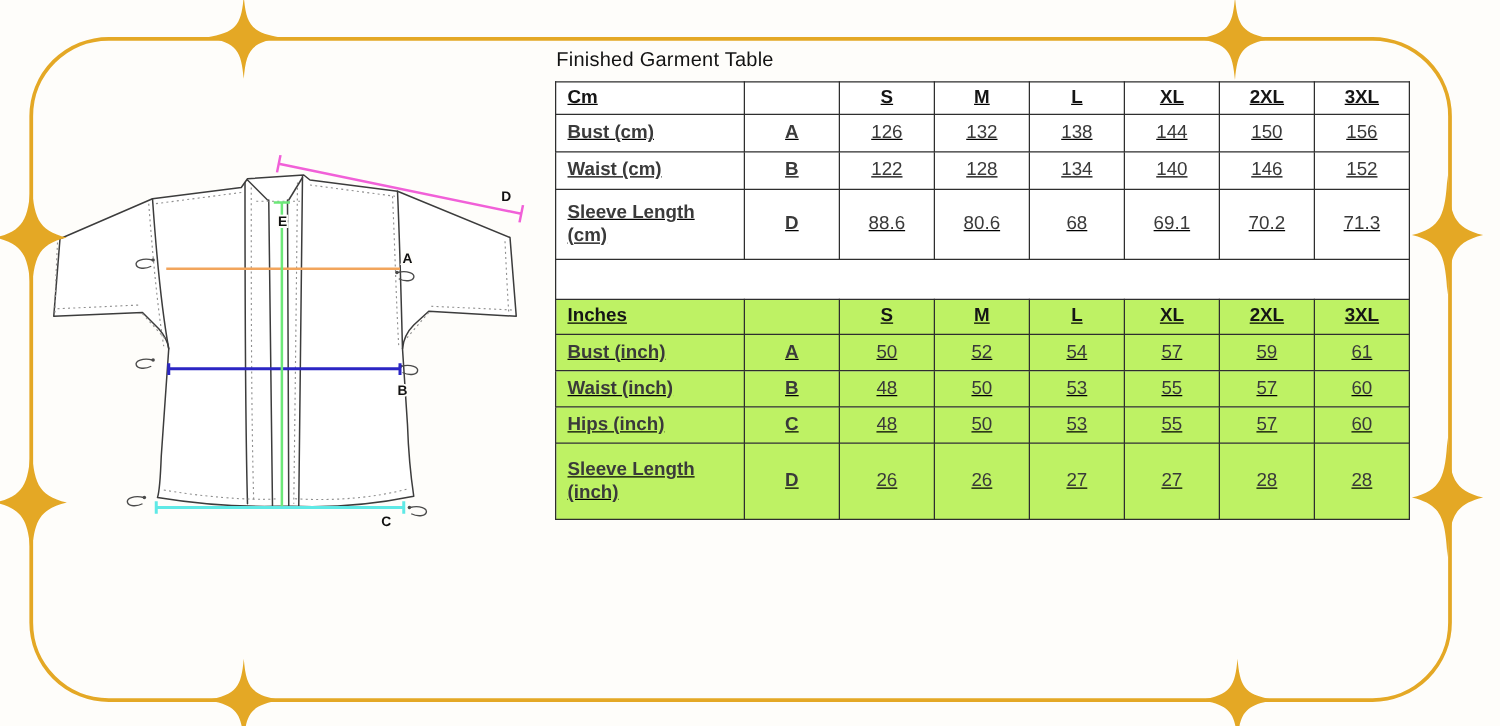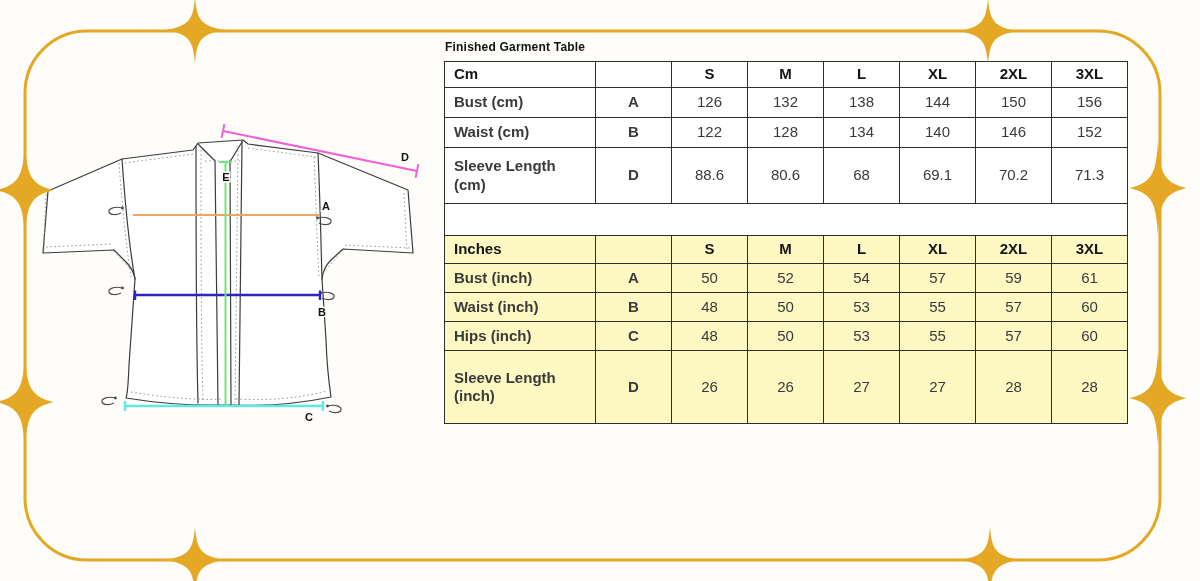--- a/index.html
+++ b/index.html
@@ -8,35 +8,35 @@
     background:#FEFDFA;
     font-family:"Liberation Sans", sans-serif;
   }
   svg.layer{position:absolute;left:0;top:0;width:1200px;height:581px;pointer-events:none;}
   #border-layer{z-index:1;}
   #garment-layer{z-index:2;}
   #table-panel{position:absolute;left:444px;top:40px;z-index:3;}
   #sparkle-layer{z-index:4;}
 
   #table-title{
-    font-size:12px;font-weight:700;color:#121212;
+    font-size:16px;font-weight:400;color:#121212;
     margin:0 0 7px 1px;letter-spacing:.2px;
   }
-  table.size{border-collapse:collapse;table-layout:fixed;width:683px;background:#fff;}
+  table.size{border-collapse:collapse;table-layout:fixed;width:683px;background:#fff;text-decoration:underline;}
   table.size th, table.size td{
     border:1.5px solid #2e2e2e;
     font-size:15px;color:#3a3a3a;text-align:center;
     padding:0;line-height:1.22;vertical-align:middle;
   }
   table.size th{font-weight:700;color:#151515;}
   .lab{text-align:left !important;padding:2px 6px 2px 9px !important;font-weight:700;color:#151515;}
   .let{font-weight:700;color:#151515;}
-  tr.in td, tr.in th{background:#fef9c3;}
+  tr.in td, tr.in th{background:#bef264;}
   tr.rs td{height:31px;background:#fff;}
-  .h26{height:26px}.h28{height:28px}.h29{height:29px}.h30{height:30px}.h56{height:56px}.h57{height:73px}
+  .h26{height:26px}.h28{height:28px}.h29{height:29px}.h30{height:30px}.h56{height:56px}.h57{height:61px}
 </style>
 </head>
 <body>
 
 <svg id="border-layer" class="layer" viewBox="0 0 1200 581">
   <rect x="25" y="31" width="1135" height="529" rx="62" fill="none" stroke="#E4A825" stroke-width="3"></rect>
 </svg>
 
 <svg id="garment-layer" class="layer" viewBox="0 0 1200 581">
 

